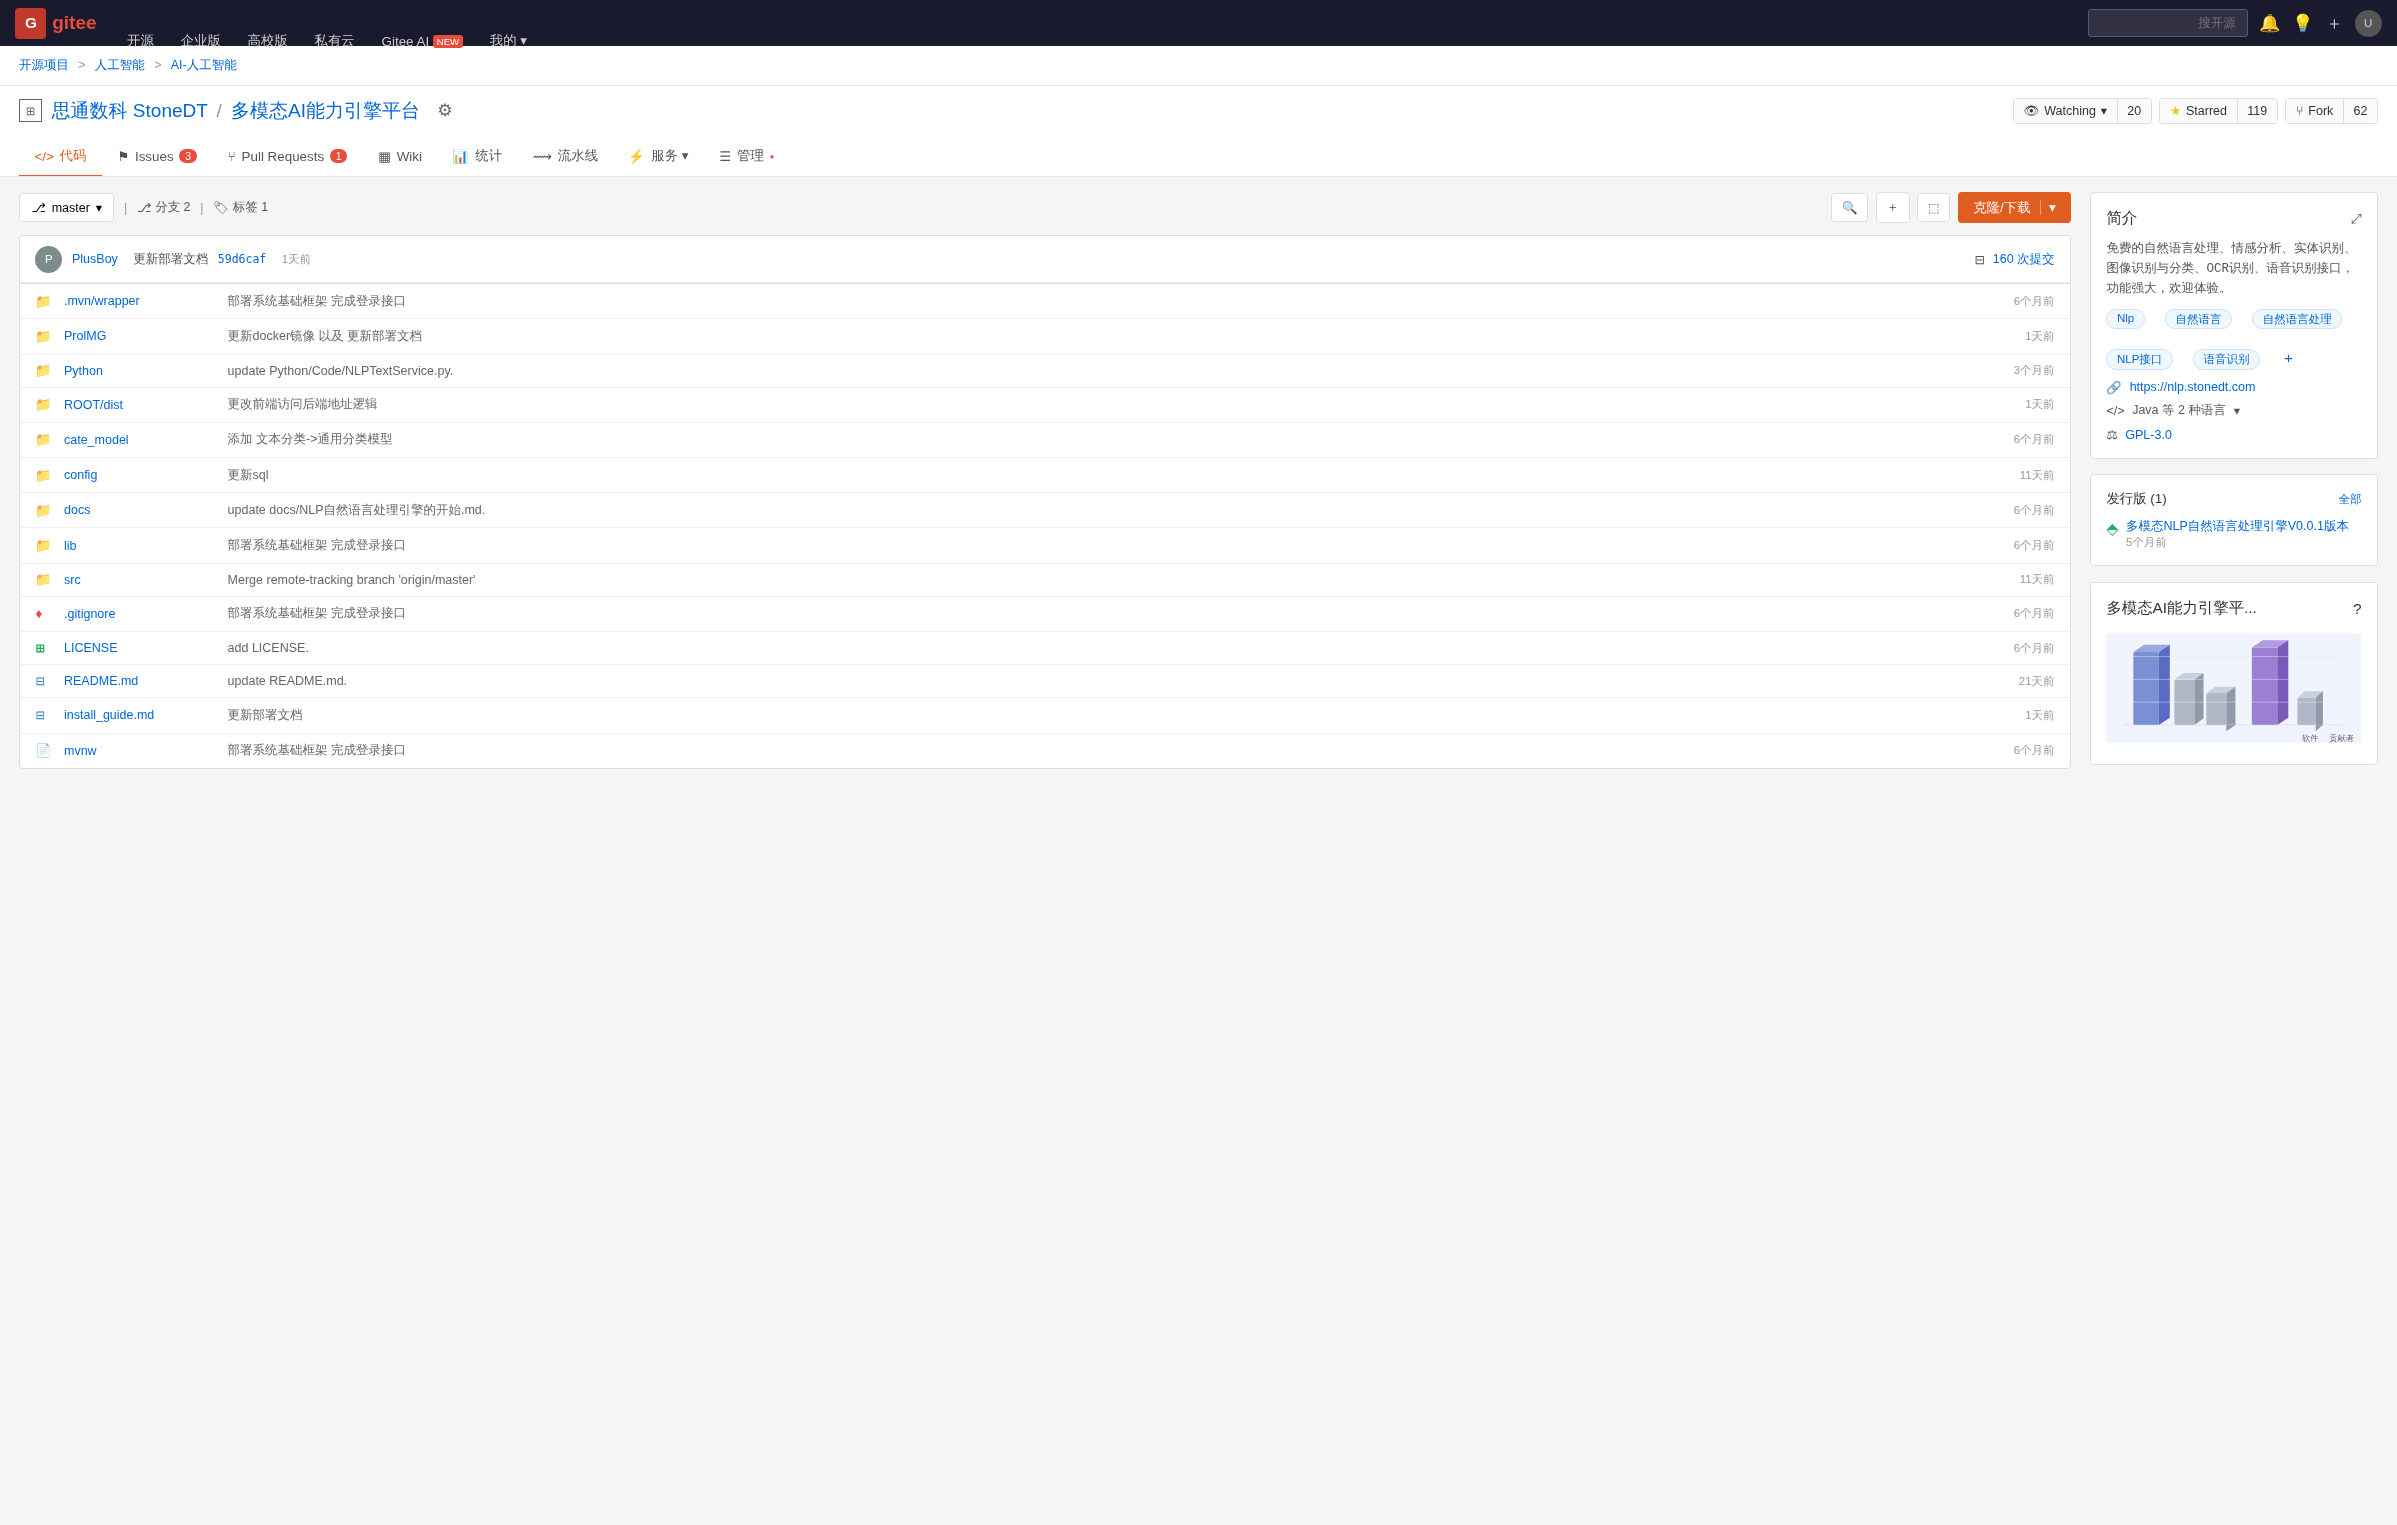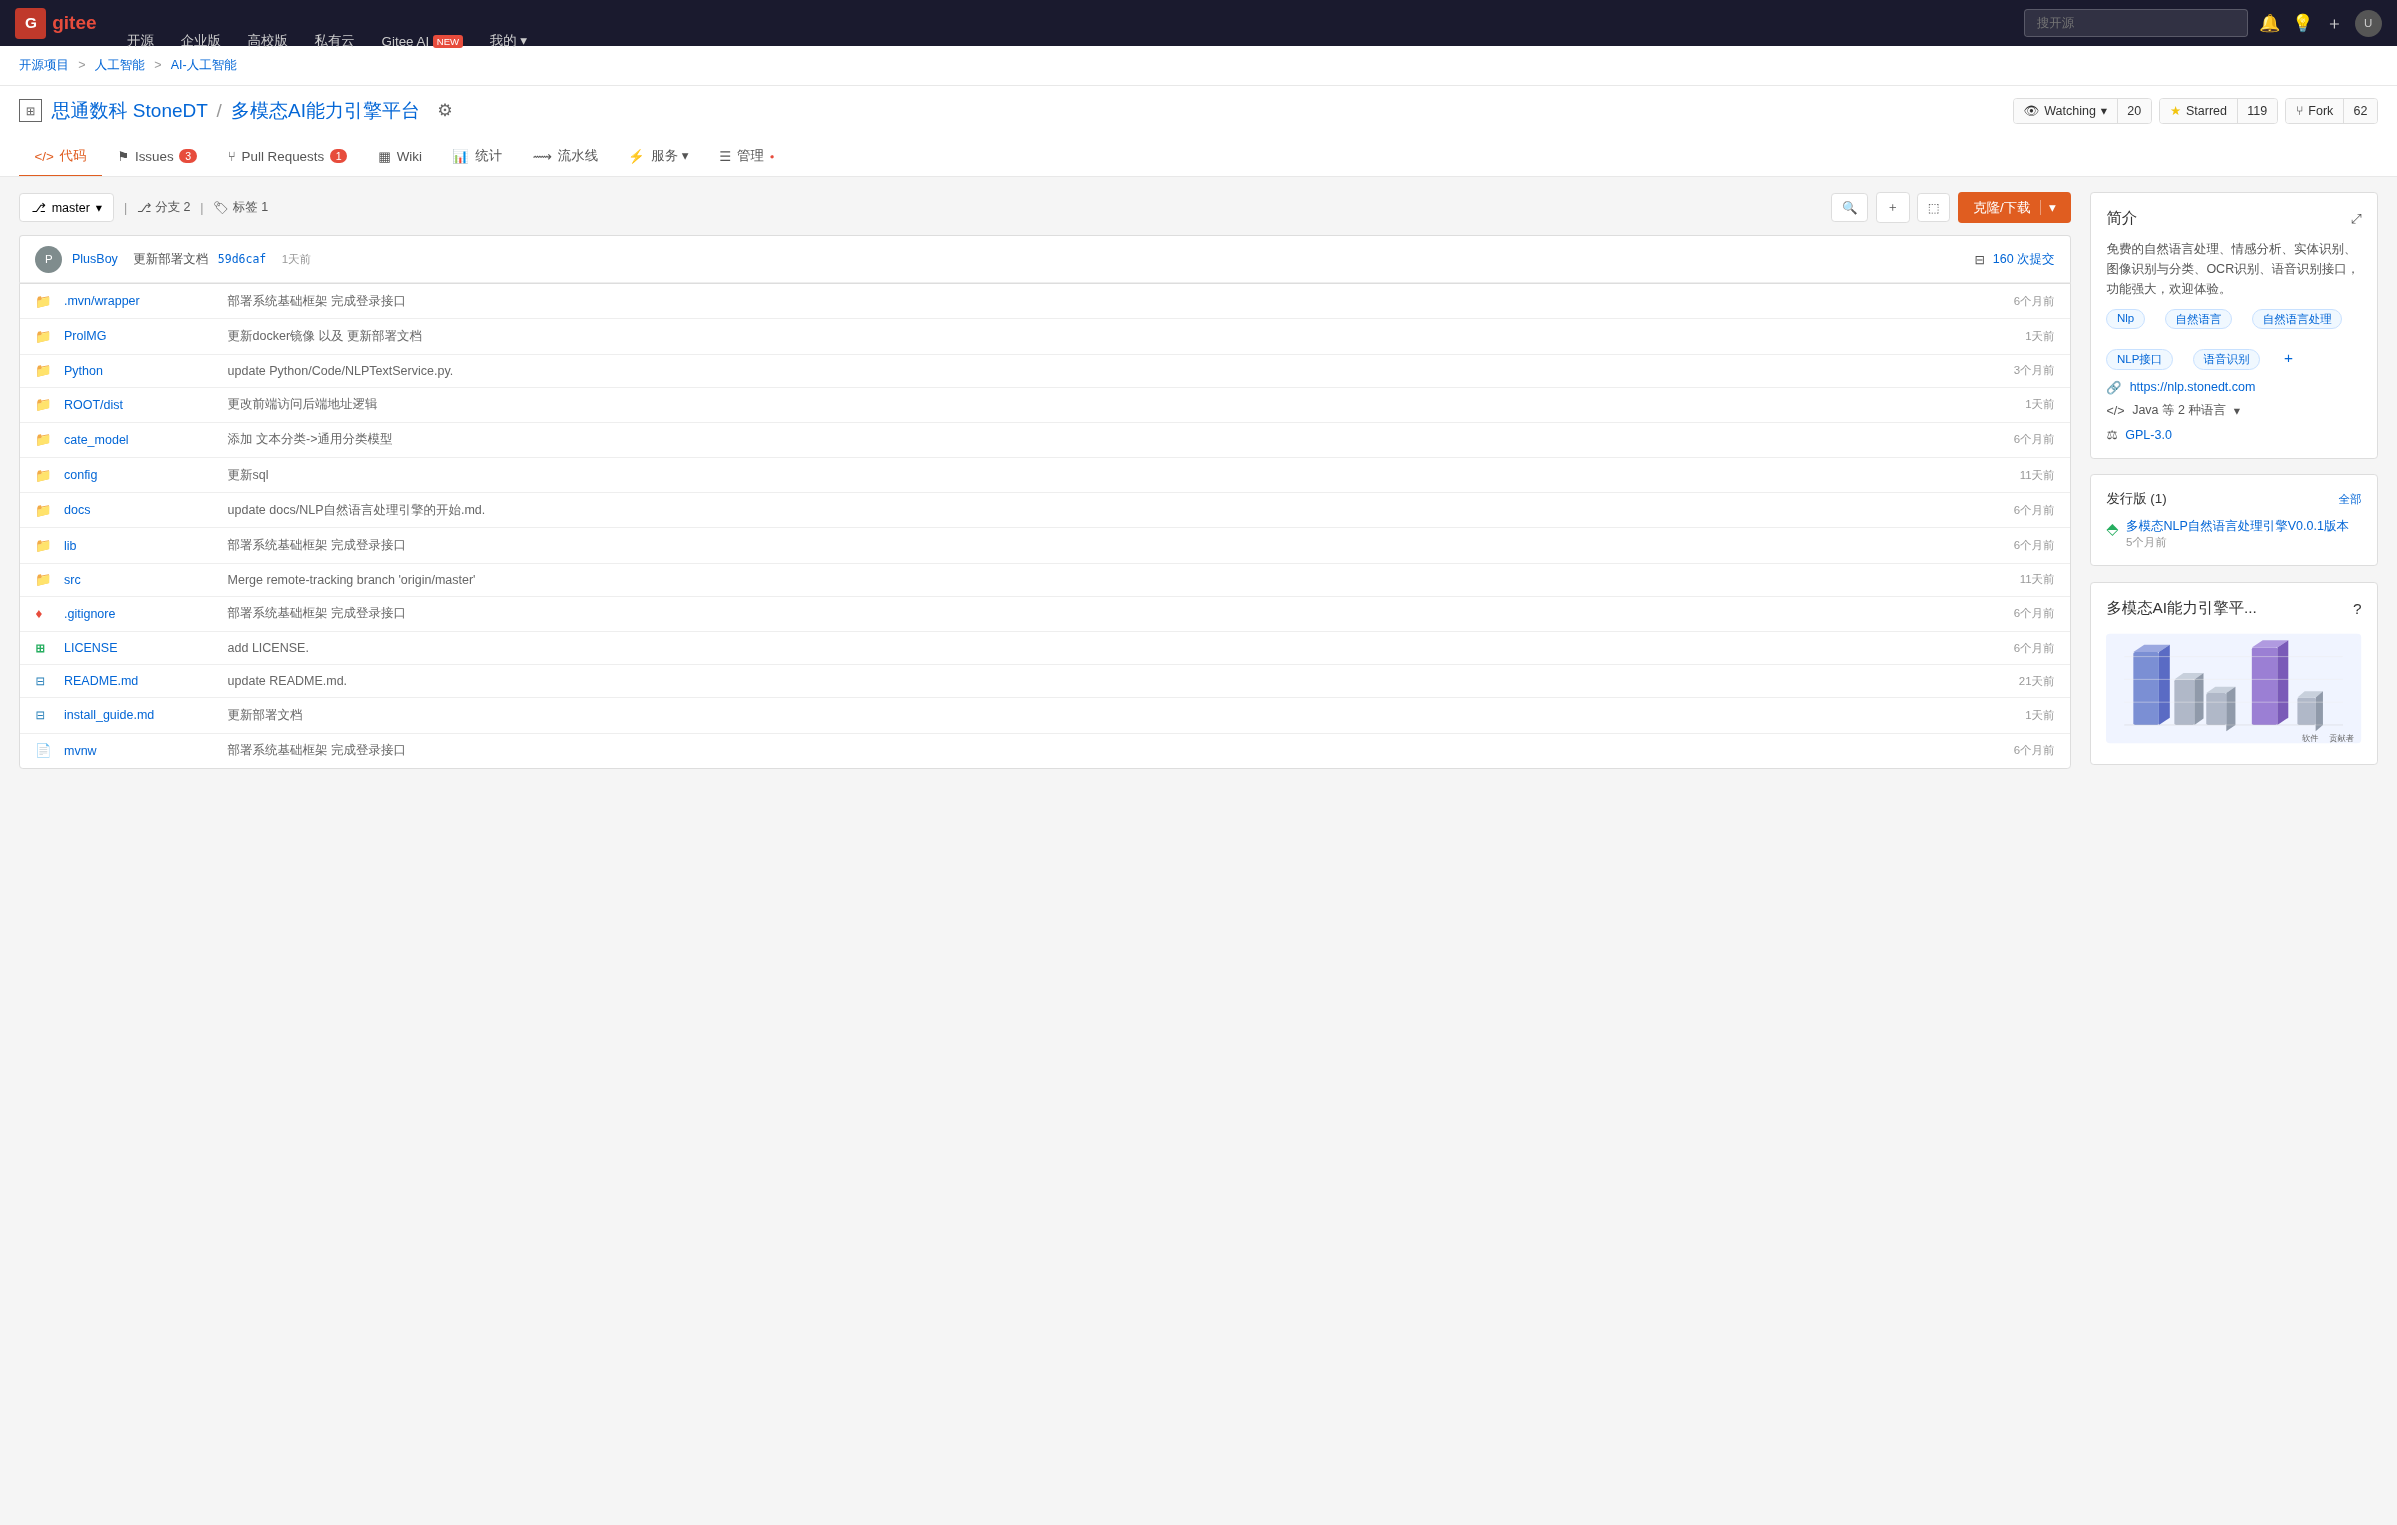--- a/index.html
+++ b/index.html
@@ -6,21 +6,21 @@
     body { font-family: -apple-system, BlinkMacSystemFont, "PingFang SC", "Microsoft YaHei", sans-serif; font-size: 13.4px; color: #333; background: #f5f5f5; }
 
     
     .topnav { background: #1a1a2e; display: flex; align-items: center; padding: 0 15.4px; height: 46px; gap: 0; }
     .topnav-logo { display: flex; align-items: center; gap: 5.8px; margin-right: 19px; }
     .topnav-logo .logo-box { background: #c0392b; width: 31px; height: 31px; border-radius: 3.8px; display: flex; align-items: center; justify-content: center; color: white; font-weight: bold; font-size: 15.4px; }
     .topnav-logo .logo-text { color: #e74c3c; font-size: 19px; font-weight: bold; }
     .topnav-links { display: flex; align-items: center; gap: 3.8px; flex: 1; margin-top: 36px; }
     .topnav-link { color: #ccc; padding: 0 11.5px; height: 46px; display: flex; align-items: center; font-size: 13.4px; cursor: pointer; white-space: nowrap; }
     .new-badge { background: #e74c3c; color: white; font-size: 9.6px; padding: 1px 3.8px; border-radius: 2.9px; margin-left: 3.8px; }
-    .topnav-search { background: rgba(255,255,255,0.1); border: 1px solid rgba(255,255,255,0.2); border-radius: 3.8px; padding: 5.8px 11.5px; color: #ccc; width: 224px; outline: none; font-size: 12.5px; }
+    .topnav-search { background: rgba(255,255,255,0.1); border: 1px solid rgba(255,255,255,0.2); border-radius: 3.8px; padding: 5.8px 11.5px; color: #ccc; width: 160px; outline: none; font-size: 12.5px; text-align: right; }
     .topnav-icons { display: flex; align-items: center; gap: 11.5px; margin-left: 11.5px; color: #ccc; font-size: 17.3px; }
     .topnav-icon { cursor: pointer; color: #ccc; }
     .avatar-placeholder { width: 27px; height: 27px; border-radius: 50%; background: #555; display: flex; align-items: center; justify-content: center; color: #ccc; font-size: 11.5px; }
 
     
     .breadcrumb { padding: 11px 19px; font-size: 12.5px; color: #555; background: white; border-bottom: 1px solid #e8e8e8; }
     .breadcrumb a { color: #0366d6; text-decoration: none; }
     .breadcrumb-sep { margin: 0 5.8px; color: #999; }
 
     
@@ -83,21 +83,21 @@
     .file-icon-git { color: #e74c3c; font-size: 13.4px; width: 19px; flex-shrink: 0; }
     .file-icon-license { color: #27ae60; font-size: 11.5px; width: 19px; flex-shrink: 0; font-weight: bold; }
     .file-icon-md { color: #2980b9; font-size: 11.5px; width: 19px; flex-shrink: 0; }
     .file-name { color: #0366d6; font-size: 12.5px; min-width: 154px; text-decoration: none; cursor: pointer; }
     .file-commit { color: #666; font-size: 12.5px; flex: 1; }
     .file-time { color: #999; font-size: 11.5px; margin-left: auto; white-space: nowrap; }
 
     
     .sidebar-card { background: white; border: 1px solid #ddd; border-radius: 3.8px; padding: 15.4px; margin-bottom: 15.4px; }
     .sidebar-title { font-size: 15.4px; font-weight: 500; color: #333; margin-bottom: 9.6px; display: flex; align-items: center; justify-content: space-between; }
-    .sidebar-desc { font-size: 12.5px; color: #555; line-height: 1.6; }
+    .sidebar-desc { font-size: 12.5px; color: #555; line-height: 1.6; font-family: Liberation Mono, monospace; }
     .tag-list { display: flex; flex-wrap: wrap; gap: 20px; margin-top: 9.6px; }
     .tag { background: #f0f8ff; color: #0366d6; border: 1px solid #c8e1ff; border-radius: 11.5px; padding: 1.9px 9.6px; font-size: 11.5px; cursor: pointer; }
     .tag-add { color: #0366d6; font-size: 15.4px; cursor: pointer; margin-left: 3.8px; }
     .sidebar-link { display: flex; align-items: center; gap: 7.7px; font-size: 12.5px; color: #0366d6; margin-top: 9.6px; text-decoration: none; cursor: pointer; }
     .sidebar-meta { display: flex; align-items: center; gap: 7.7px; font-size: 12.5px; color: #555; margin-top: 7.7px; }
     .license-label { color: #0366d6; cursor: pointer; }
     .release-title { font-size: 13.4px; font-weight: 500; color: #333; display: flex; align-items: center; justify-content: space-between; margin-bottom: 9.6px; }
     .release-all { color: #0366d6; font-size: 11.5px; cursor: pointer; }
     .release-item { display: flex; align-items: flex-start; gap: 7.7px; }
     .release-icon { color: #27ae60; font-size: 15.4px; margin-top: 1.9px; }

